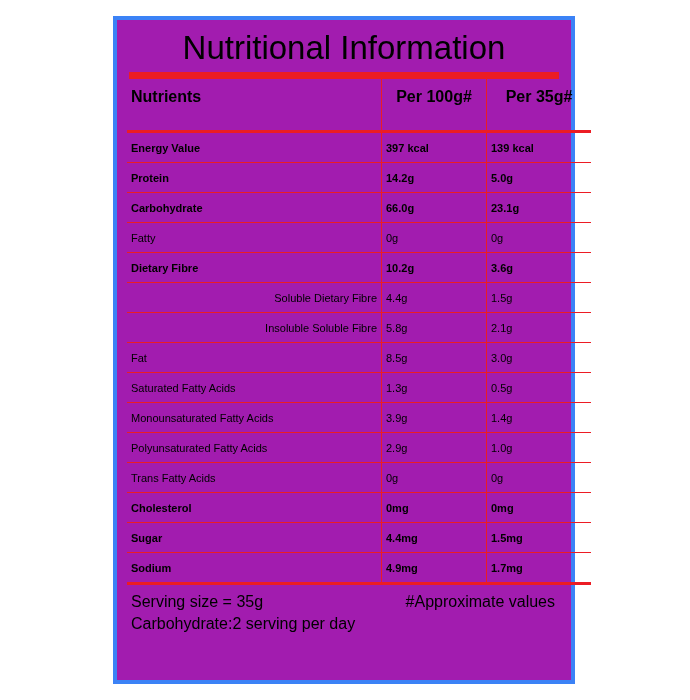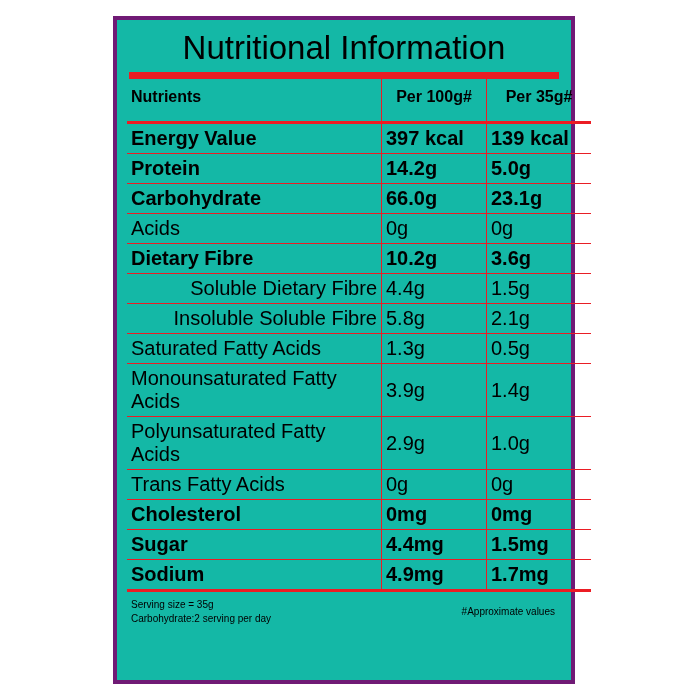--- a/index.html
+++ b/index.html
@@ -12,23 +12,23 @@
     height: 700px;
     font-family: "Liberation Sans", sans-serif;
     color: #000000;
   }
   #panel {
     position: absolute;
     left: 113px;
     top: 16px;
     width: 462px;
     height: 668px;
-    border: 4px solid #701a75;
+    border: 4px solid #3b82f6;
     box-sizing: border-box;
-    background: #14b8a6;
+    background: #a21caf;
   }
   #inner {
     position: absolute;
     left: 10px;
     top: 6px;
     right: 10px;
     bottom: 6px;
   }
   .title {
     font-size: 33px;
@@ -45,50 +45,50 @@
   }
   table.nut {
     width: 100%;
     border-collapse: collapse;
     margin-top: 0;
     table-layout: fixed;
   }
   table.nut td {
     border-bottom: 1.5px solid #ec1c24;
     padding: 3px 4px 3px 4px;
-    font-size: 20px;
+    font-size: 11px;
     vertical-align: middle;
     height: 23px;
   }
   .col-name { width: 246px; }
   .col-v1 { width: 96px; border-left: 1.5px solid #ec1c24; }
   .col-v2 { width: 96px; border-left: 1.5px solid #ec1c24; }
 
   tr.head td {
     font-size: 16px;
     font-weight: bold;
     border-bottom: 3px solid #ec1c24;
     padding-top: 6px;
-    padding-bottom: 13px;
+    padding-bottom: 22px;
   }
   tr.head td.col-v1, tr.head td.col-v2 { text-align: center; }
 
   .b { font-weight: bold; font-size: 17px; }
   .n { font-weight: normal; font-size: 16px; }
   .ind1 { padding-left: 22px; }
   .ind2 { padding-left: 38px; text-align: right; }
 
   tr.last td { border-bottom: 3px solid #ec1c24; }
 
   .footer {
     display: flex;
     justify-content: space-between;
-    align-items: center;
+    align-items: flex-start;
     padding: 6px 4px 0 4px;
-    font-size: 10px;
+    font-size: 16px;
     line-height: 1.35;
   }
   .footer .left { text-align: left; }
   .footer .right { text-align: right; padding-right: 2px; }
 </style>
 </head>
 <body>
 
 <div id="panel">
   <div id="inner">
@@ -113,38 +113,43 @@
           <td class="col-name b">Protein</td>
           <td class="col-v1 b">14.2g</td>
           <td class="col-v2 b">5.0g</td>
         </tr>
         <tr>
           <td class="col-name b">Carbohydrate</td>
           <td class="col-v1 b">66.0g</td>
           <td class="col-v2 b">23.1g</td>
         </tr>
         <tr>
-          <td class="col-name n ind1">Acids</td>
+          <td class="col-name n ind1">Fatty</td>
           <td class="col-v1 n">0g</td>
           <td class="col-v2 n">0g</td>
         </tr>
         <tr>
           <td class="col-name b ind1">Dietary Fibre</td>
           <td class="col-v1 b">10.2g</td>
           <td class="col-v2 b">3.6g</td>
         </tr>
         <tr>
           <td class="col-name n ind2">Soluble Dietary Fibre</td>
           <td class="col-v1 n">4.4g</td>
           <td class="col-v2 n">1.5g</td>
         </tr>
         <tr>
           <td class="col-name n ind2">Insoluble Soluble Fibre</td>
           <td class="col-v1 n">5.8g</td>
           <td class="col-v2 n">2.1g</td>
+        </tr>
+        <tr>
+          <td class="col-name n">Fat</td>
+          <td class="col-v1 n">8.5g</td>
+          <td class="col-v2 n">3.0g</td>
         </tr>
         <tr>
           <td class="col-name n ind1">Saturated Fatty Acids</td>
           <td class="col-v1 n">1.3g</td>
           <td class="col-v2 n">0.5g</td>
         </tr>
         <tr>
           <td class="col-name n ind1">Monounsaturated Fatty Acids</td>
           <td class="col-v1 n">3.9g</td>
           <td class="col-v2 n">1.4g</td>

